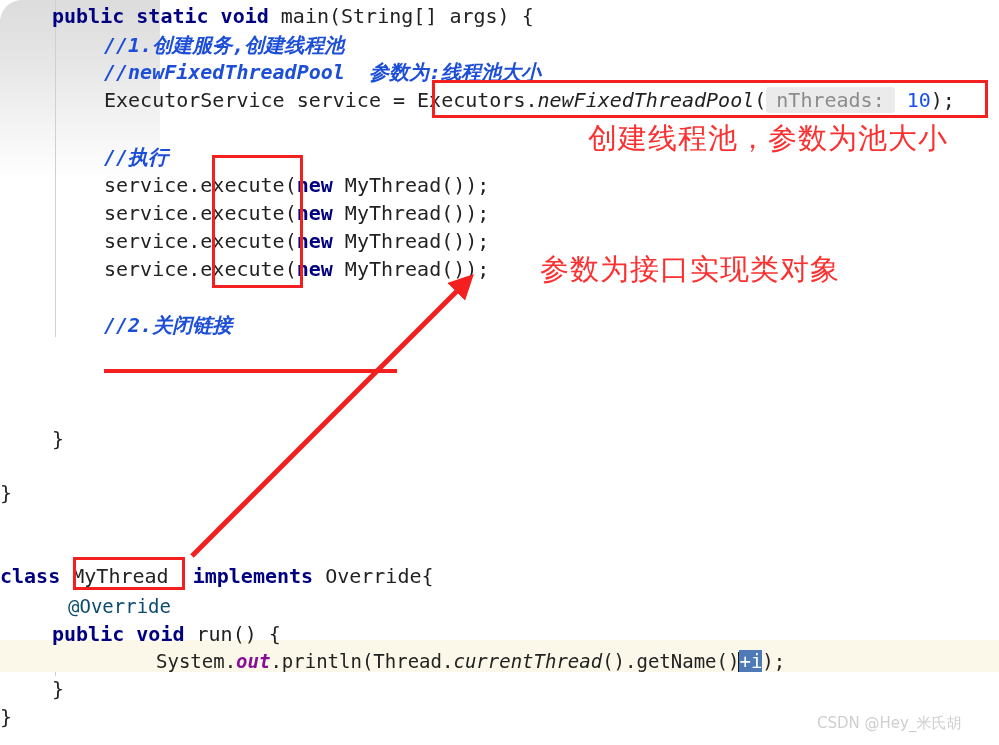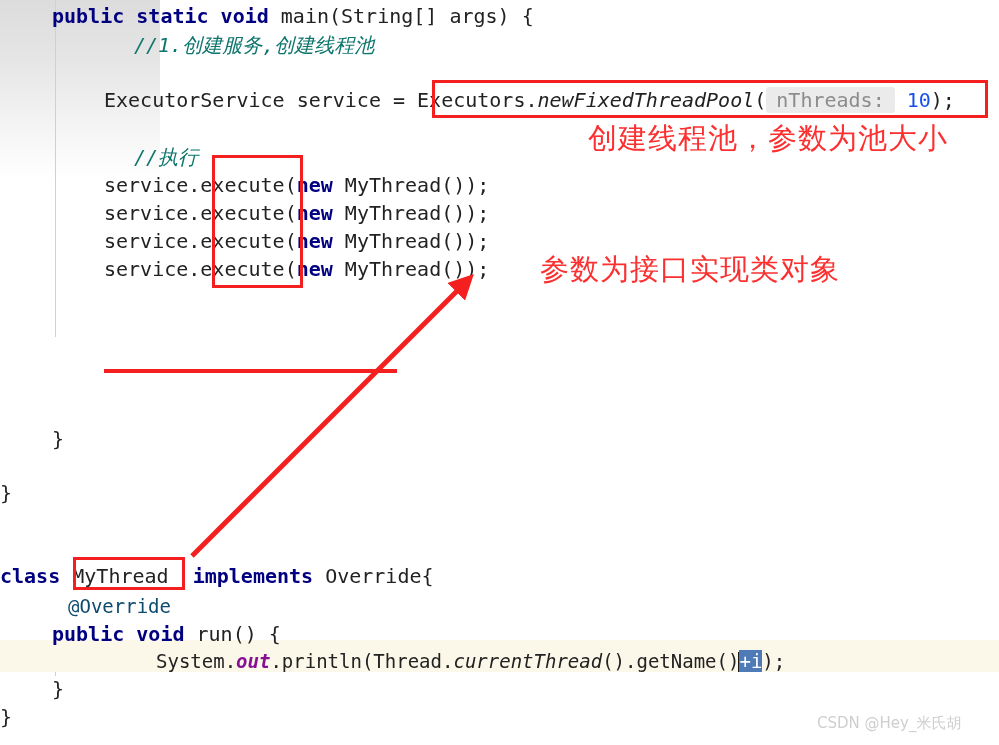--- a/index.html
+++ b/index.html
@@ -7,20 +7,21 @@
     padding: 0;
     background: #ffffff;
   }
   #screen {
     position: relative;
     width: 999px;
     height: 745px;
     background: #ffffff;
     overflow: hidden;
     font-family: "DejaVu Sans Mono", "Liberation Mono", monospace;
+    border-radius: 22px;
   }
 
   
   .gutter-gradient {
     position: absolute;
     left: 0; top: 0;
     width: 160px; height: 180px;
     background: linear-gradient(to bottom, #dcdcdc 0%, #e6e6e6 35%, #f4f4f4 70%, #ffffff 100%);
     pointer-events: none;
   }
@@ -40,21 +41,21 @@
   .code {
     position: absolute;
     white-space: pre;
     font-family: "DejaVu Sans Mono", "Liberation Mono", monospace;
     font-size: 20px;
     line-height: 28px;
     color: #222222;
     letter-spacing: 0px;
   }
   .kw   { color: #000080; font-weight: bold; }
-  .cmt  { color: #0f766e; font-weight: normal; font-style: italic; margin-left: 30px; }
+  .cmt  { color: #1d4ed8; font-weight: bold; font-style: italic; }
   .ital { font-style: italic; }
   .num  { color: #1750eb; }
   .field{ color: #871094; font-weight: bold; font-style: italic; text-align: center; }
   .anno { color: #0c4a6e; margin-left: 16px; }
   .hint {
     color: #8c8c8c;
     background: #ebebeb;
     border-radius: 3px;
     padding: 1px 10px;
   }
@@ -113,33 +114,35 @@
 
   <div class="gutter-gradient"></div>
   <div class="indent-guide" style="left:55px; top:0px; height:337px;"></div>
   <div class="indent-guide" style="left:55px; top:638px; height:38px;"></div>
   <div class="current-line" style="top:640px; height:32px;"></div>
 
   <div class="code" style="left:52px; top:2px;"><span class="kw">public</span> <span class="kw">static</span> <span class="kw">void</span> <span>main(String[] args) {</span></div>
 
   <div class="code cmt" style="left:104px; top:31px;"><span>//1.创建服务,创建线程池</span></div>
 
+  <div class="code cmt" style="left:104px; top:58px;"><span>//newFixedThreadPool</span>  <span>参数为:线程池大小</span></div>
 
   <div class="code" style="left:104px; top:86px;"><span>ExecutorService service = </span><span>Executors.</span><span class="ital">newFixedThreadPool</span><span>(</span><span class="hint">nThreads:</span> <span class="num">10</span><span>);</span></div>
 
   <div class="code cmt" style="left:104px; top:143px;"><span>//执行</span></div>
 
   <div class="code" style="left:104px; top:171px;"><span>service.</span><span>execute</span>(<span class="kw">new</span><span> MyThread());</span></div>
 
   <div class="code" style="left:104px; top:199px;"><span>service.</span><span>execute</span>(<span class="kw">new</span><span> MyThread());</span></div>
 
   <div class="code" style="left:104px; top:227px;"><span>service.</span><span>execute</span>(<span class="kw">new</span><span> MyThread());</span></div>
 
   <div class="code" style="left:104px; top:255px;"><span>service.</span><span>execute</span>(<span class="kw">new</span><span> MyThread());</span></div>
 
+  <div class="code cmt" style="left:104px; top:311px;"><span>//2.关闭链接</span></div>
 
 
   <div class="code" style="left:52px; top:425px;"><span>}</span></div>
 
   <div class="code" style="left:0px; top:479px;"><span>}</span></div>
 
   <div class="code" style="left:0px; top:562px;"><span class="kw">class</span> <span>MyThread</span>  <span class="kw">implements</span> <span>Override{</span></div>
 
   <div class="code anno" style="left:52px; top:592px; font-size:19px;"><span>@Override</span></div>
 

